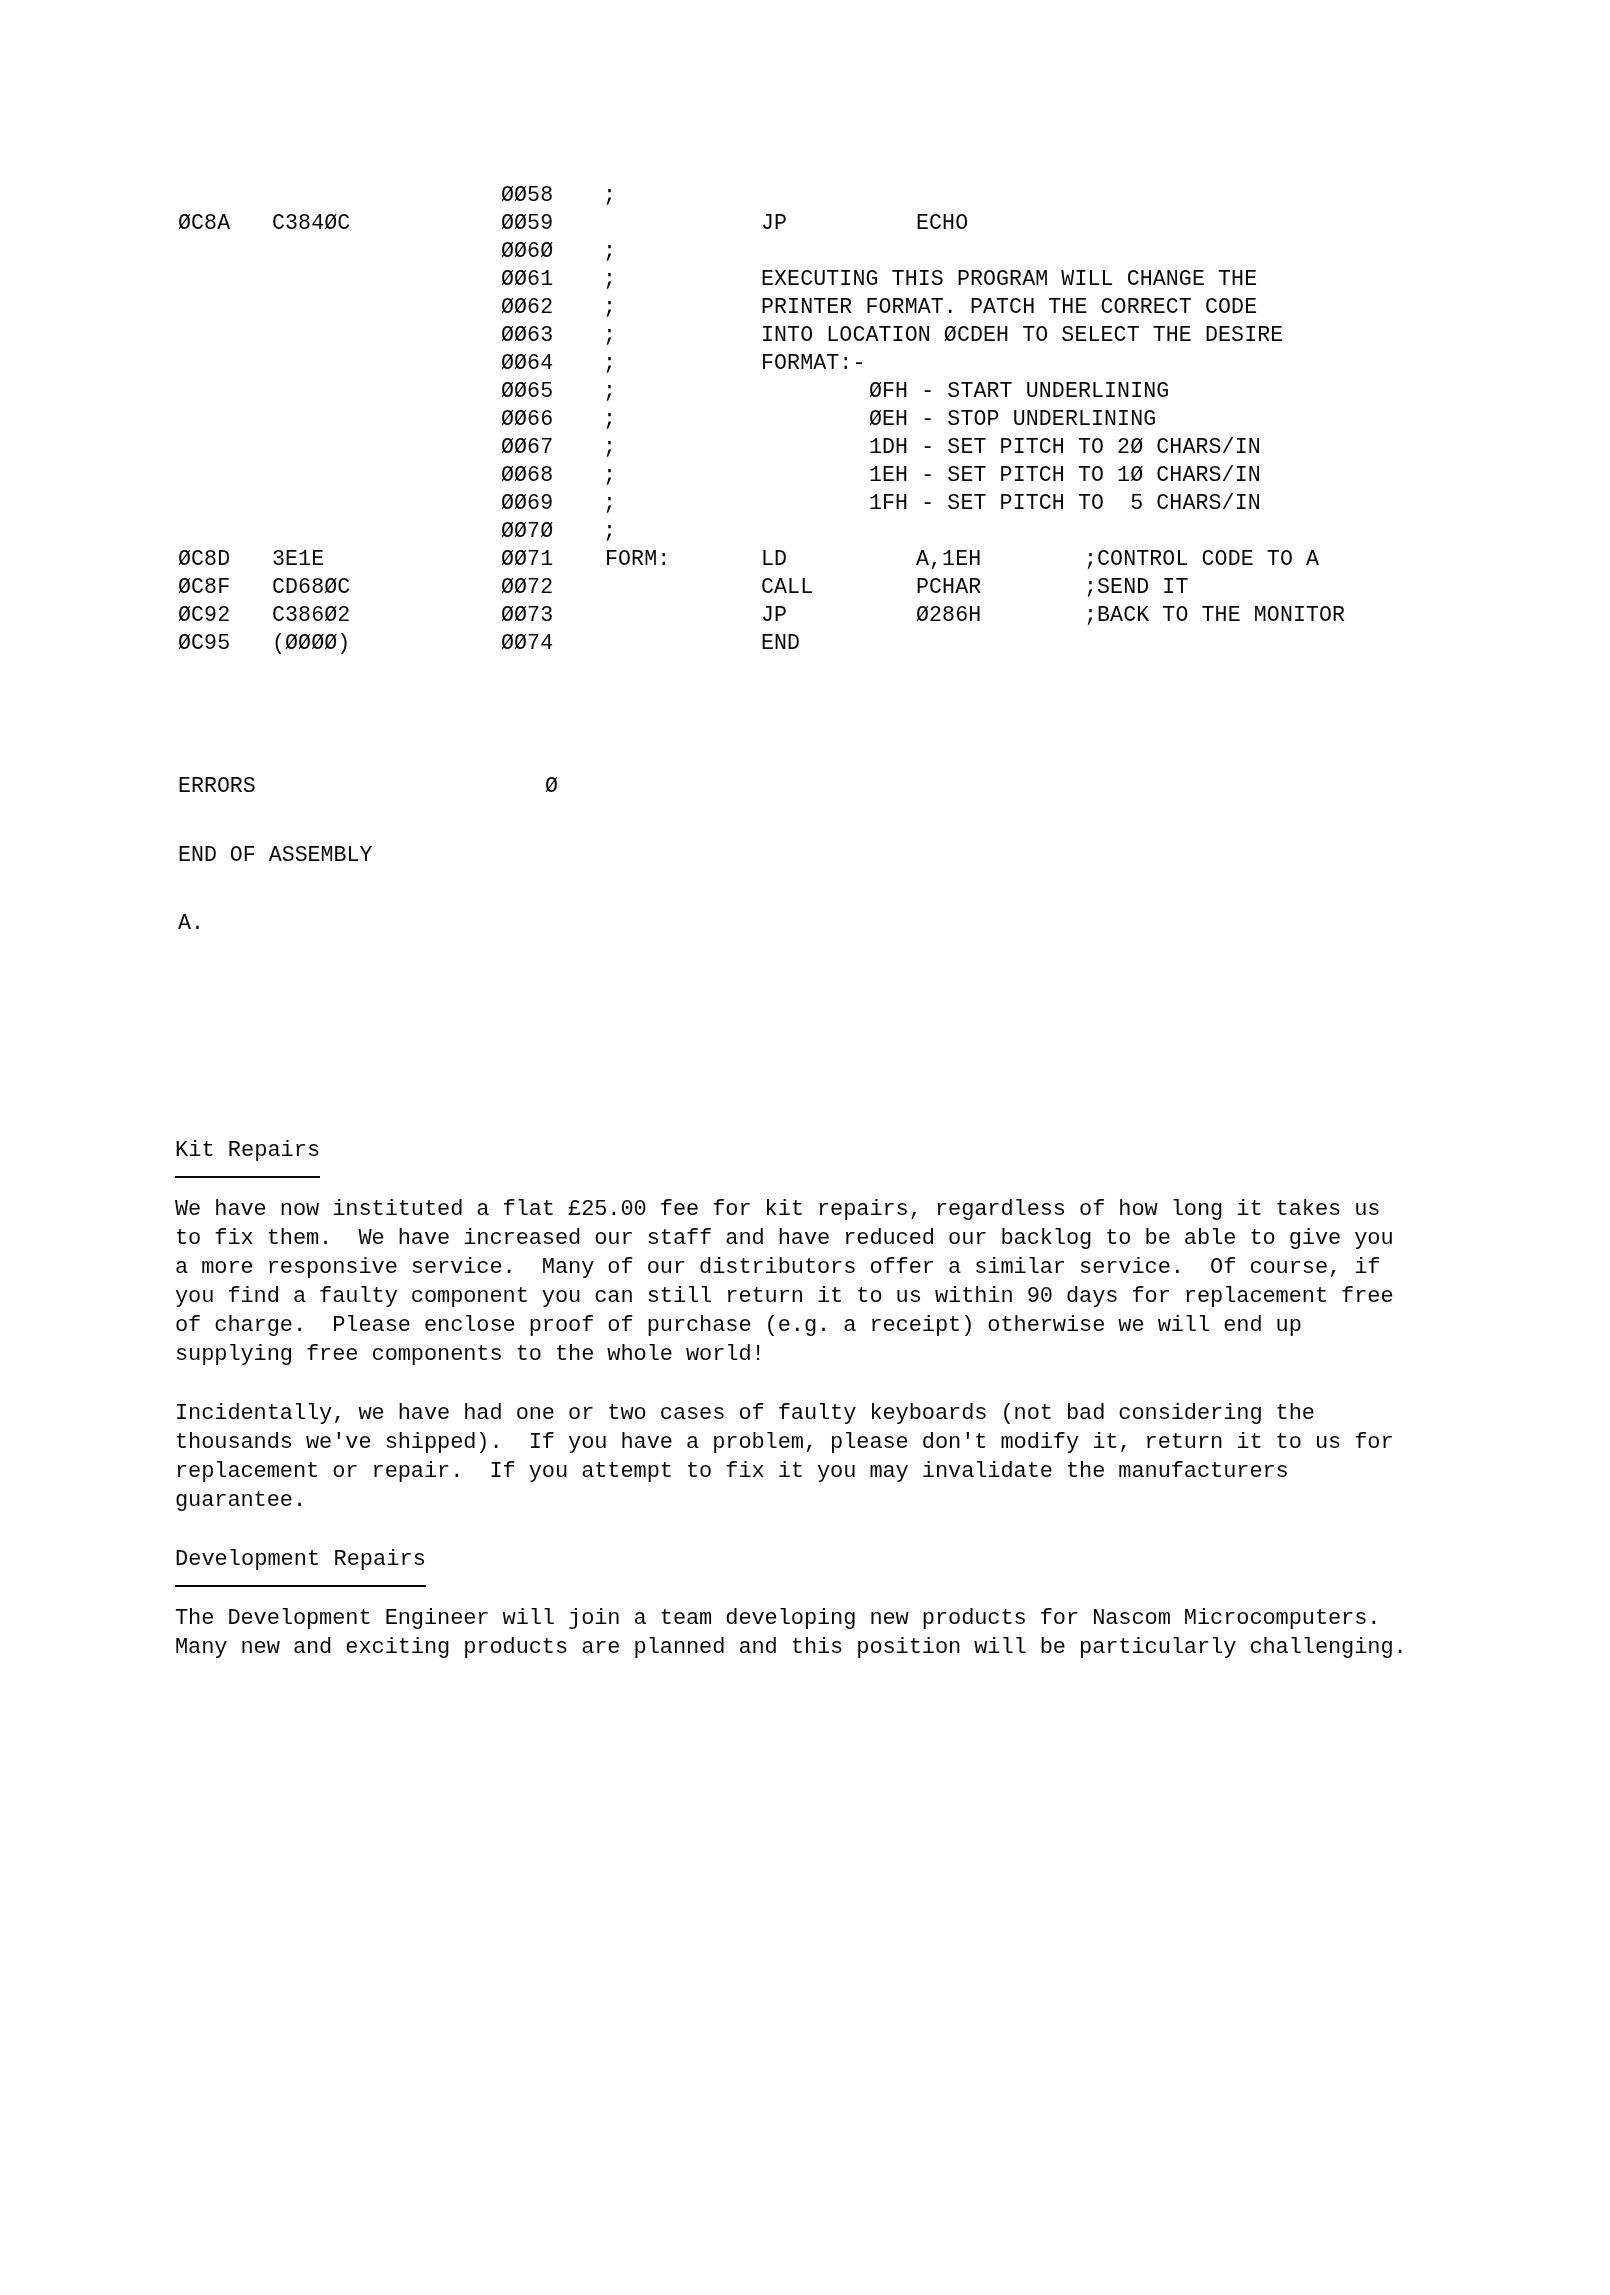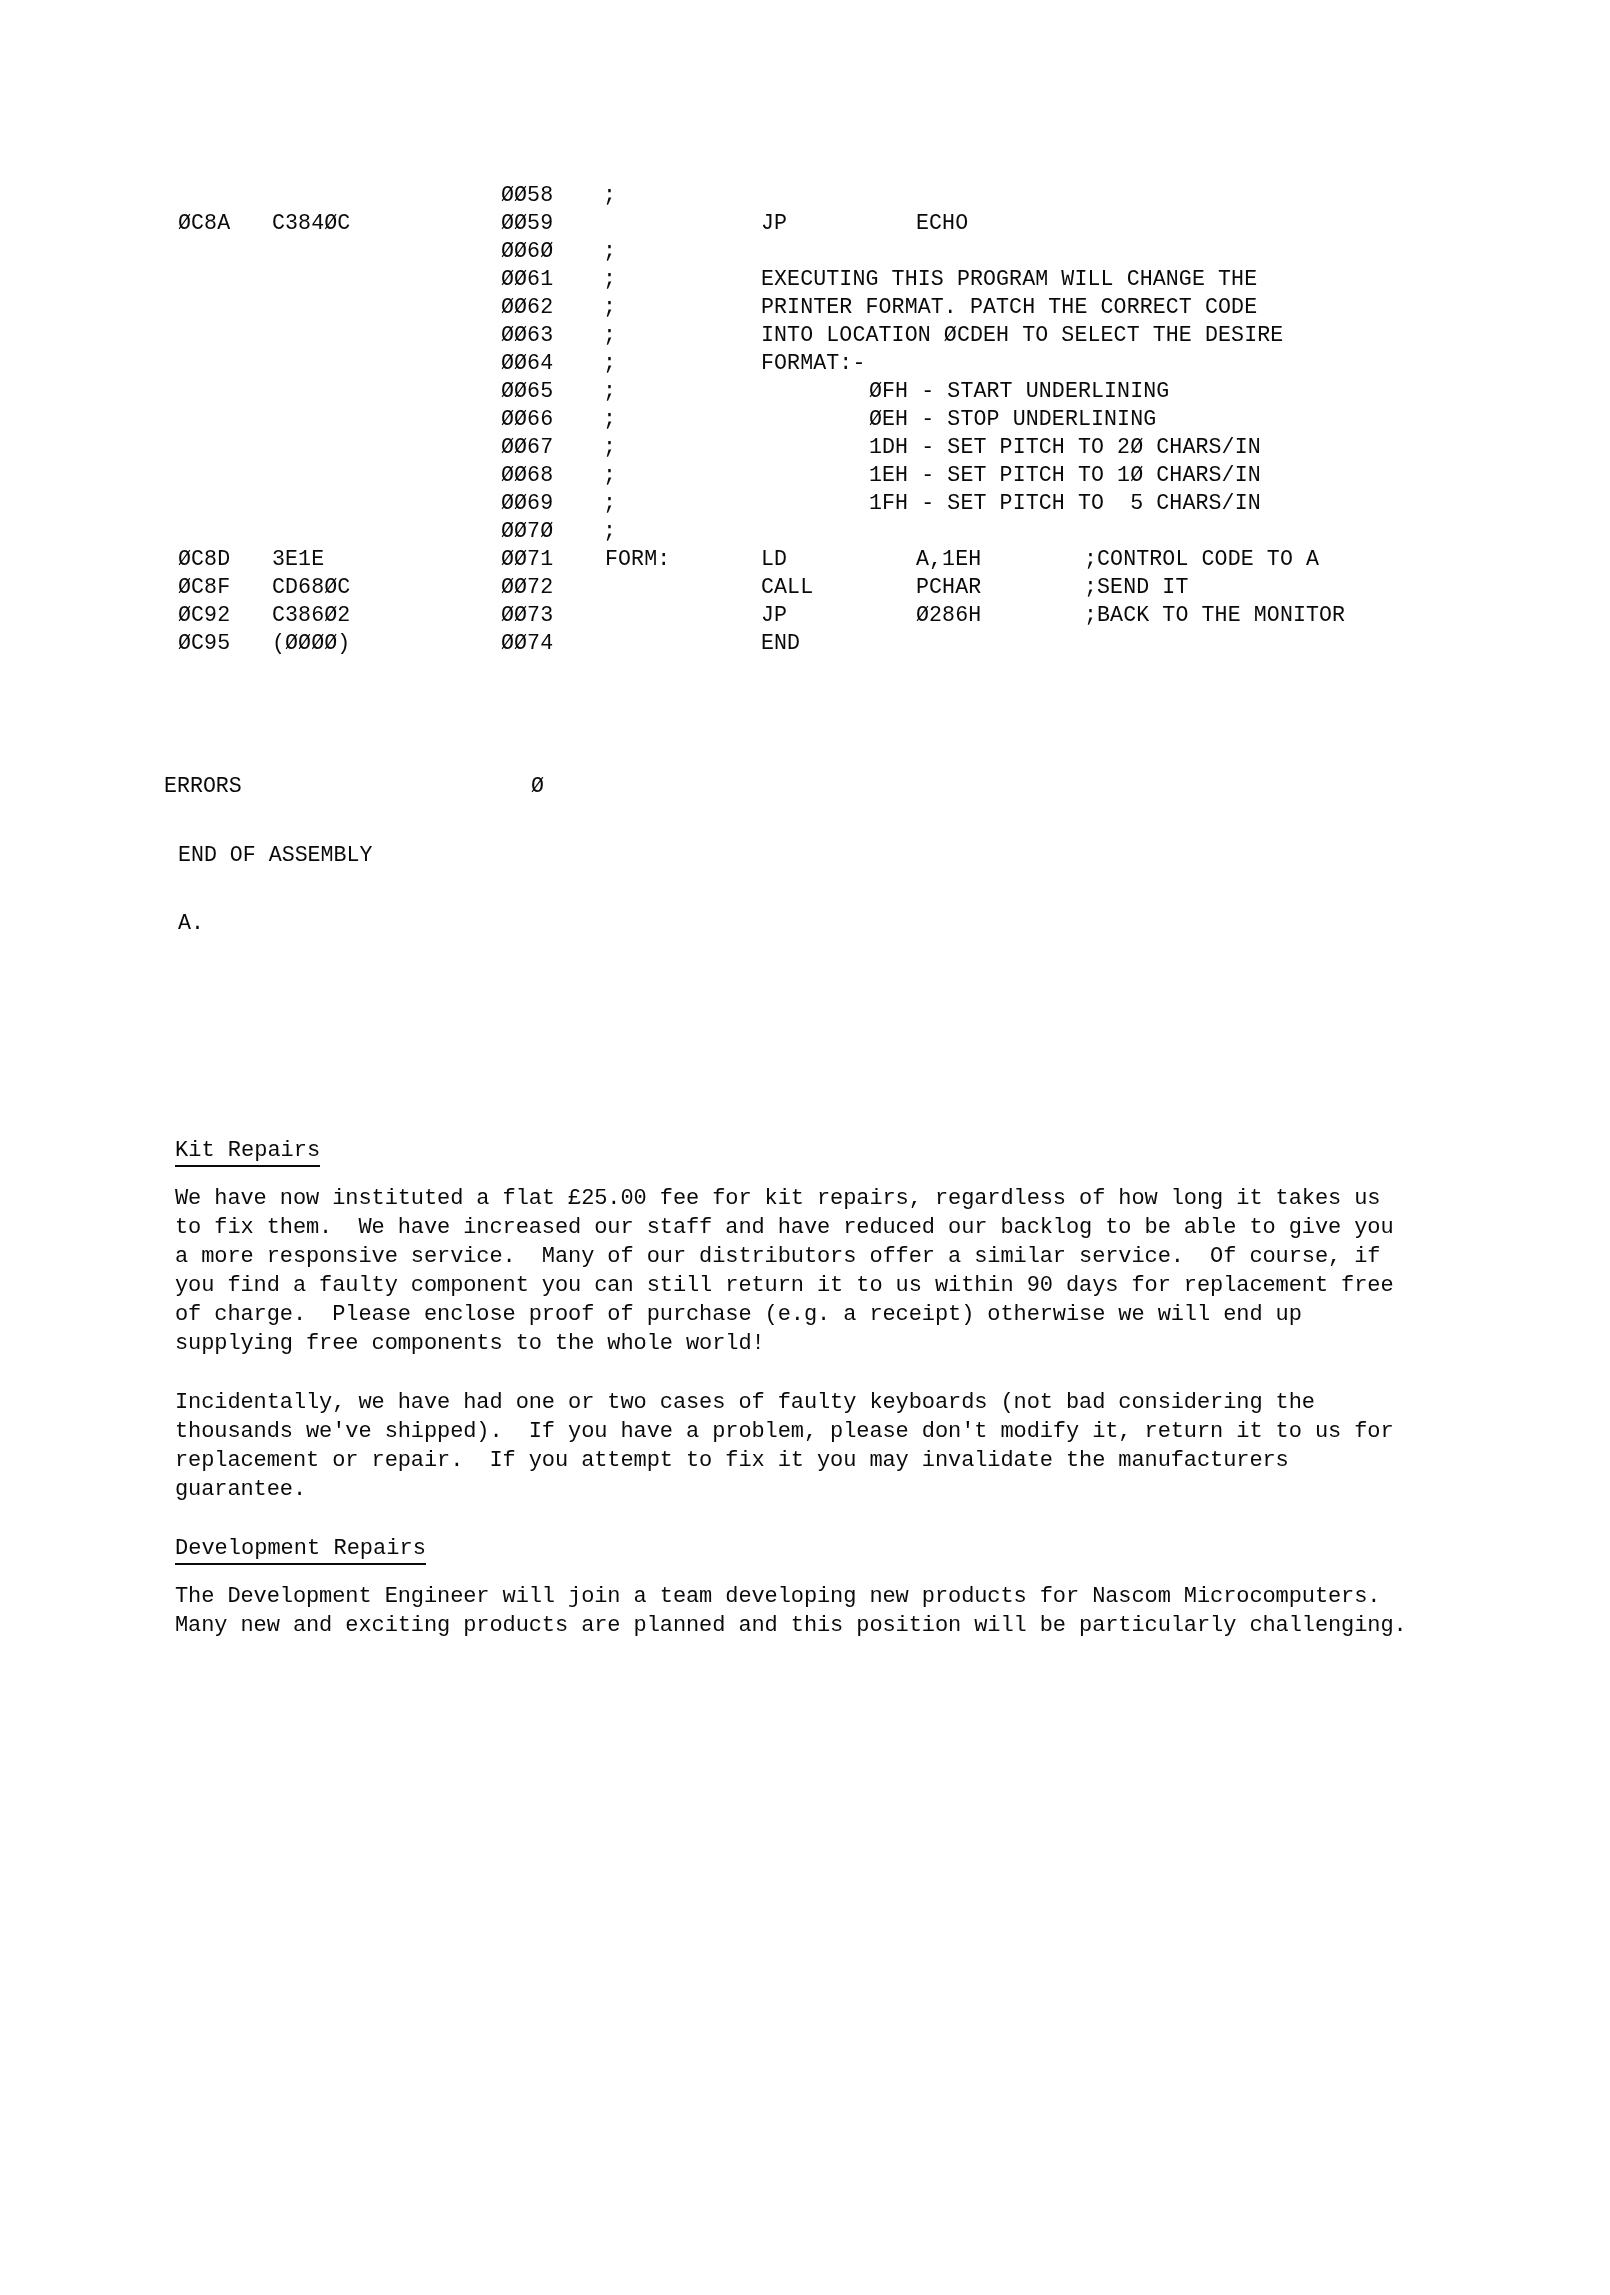--- a/index.html
+++ b/index.html
@@ -47,21 +47,21 @@
   .c-label  { left: 427px; }
   .c-mn     { left: 583px; }
   .c-op     { left: 738px; }
   .c-cmt    { left: 906px; }
   .c-blk    { left: 583px; }
   .c-blk2   { left: 691px; }
 
   
   .errors-row {
     position: absolute;
-    left: 164px;
+    left: 178px;
     top: 774px;
     font-size: 21.6px;
     white-space: pre;
   }
   .errors-row .e-lbl { position: absolute; left: 0; top: 0; }
   .errors-row .e-val { position: absolute; left: 367px; top: 0; }
 
   .end-assembly {
     position: absolute;
     left: 178px;
@@ -84,21 +84,21 @@
     top: 1136px;
     width: 1244px;
   }
   .heading {
     font-family: "Liberation Mono", "DejaVu Sans Mono", monospace;
     font-size: 22px;
     line-height: 29px;
     margin: 0 0 17px 0;
     display: inline-block;
     border-bottom: 2.6px solid #0a0a0a;
-    padding-bottom: 0;
+    padding-bottom: 11px;
     white-space: pre;
   }
   .heading-wrap { line-height: 0; }
   .para {
     font-family: "Liberation Mono", "DejaVu Sans Mono", monospace;
     font-size: 22px;
     line-height: 29px;
     margin: 0 0 30px 0;
     white-space: pre-wrap;
     letter-spacing: -0.1px;

